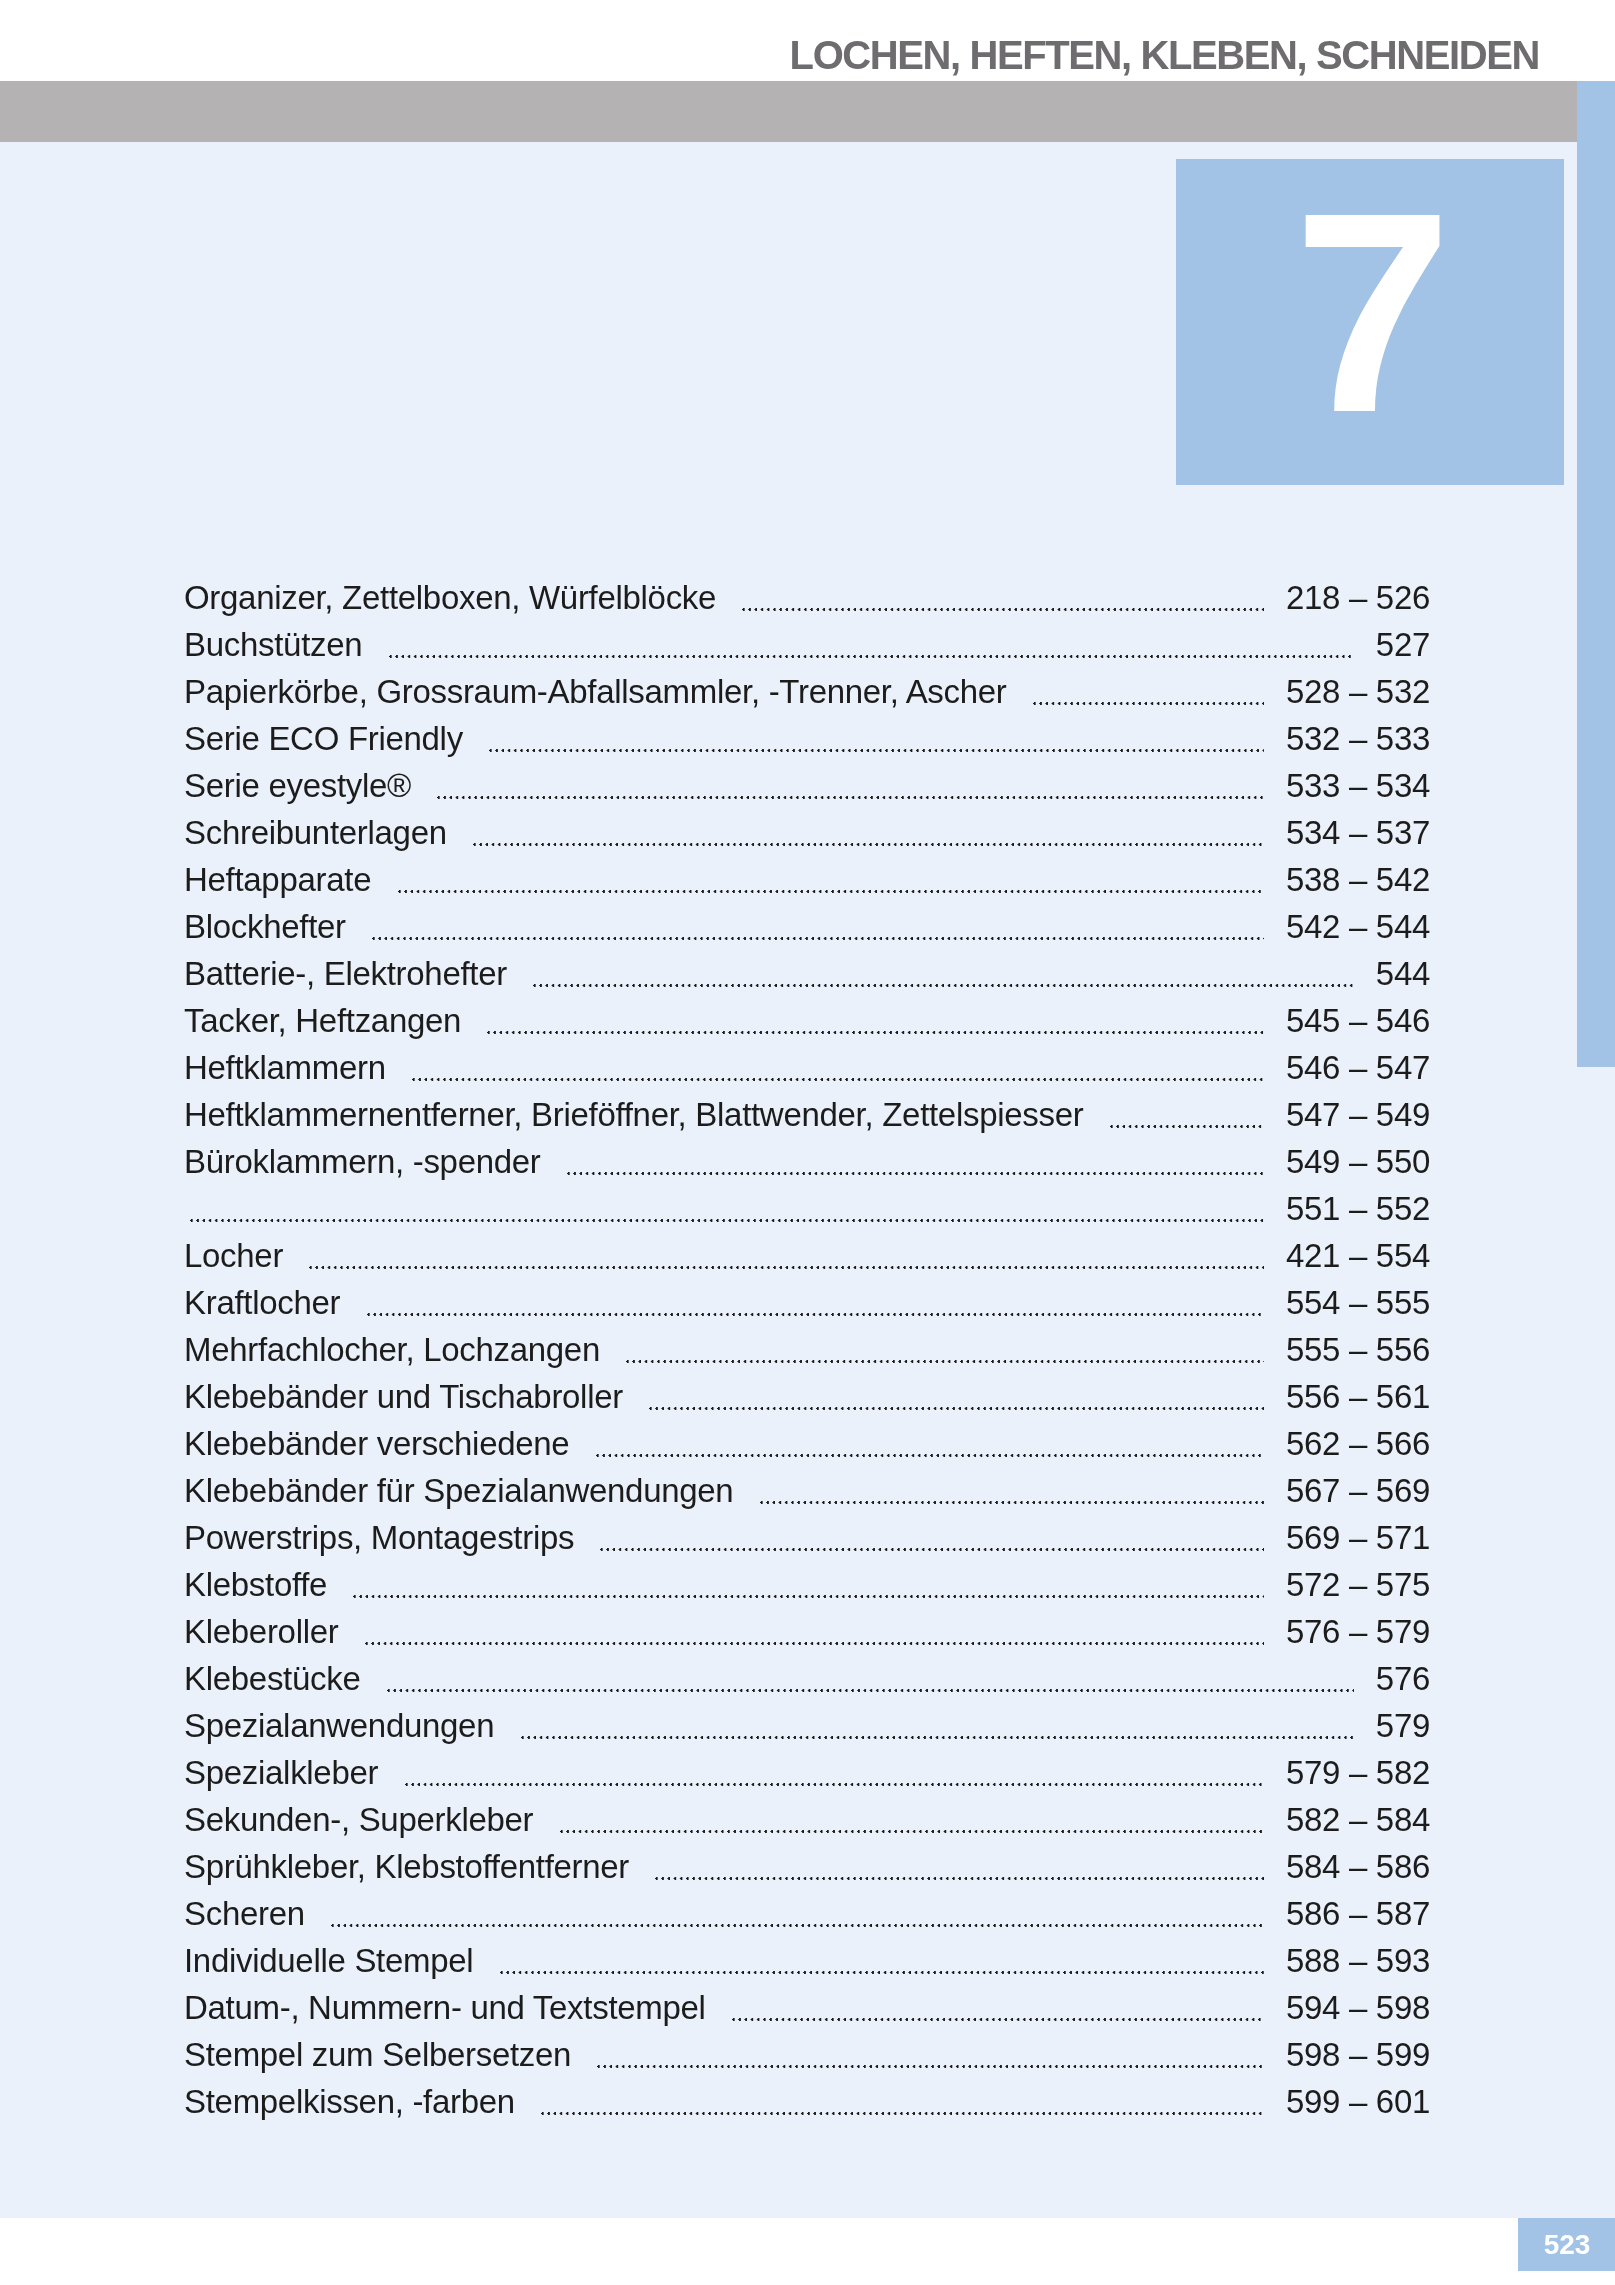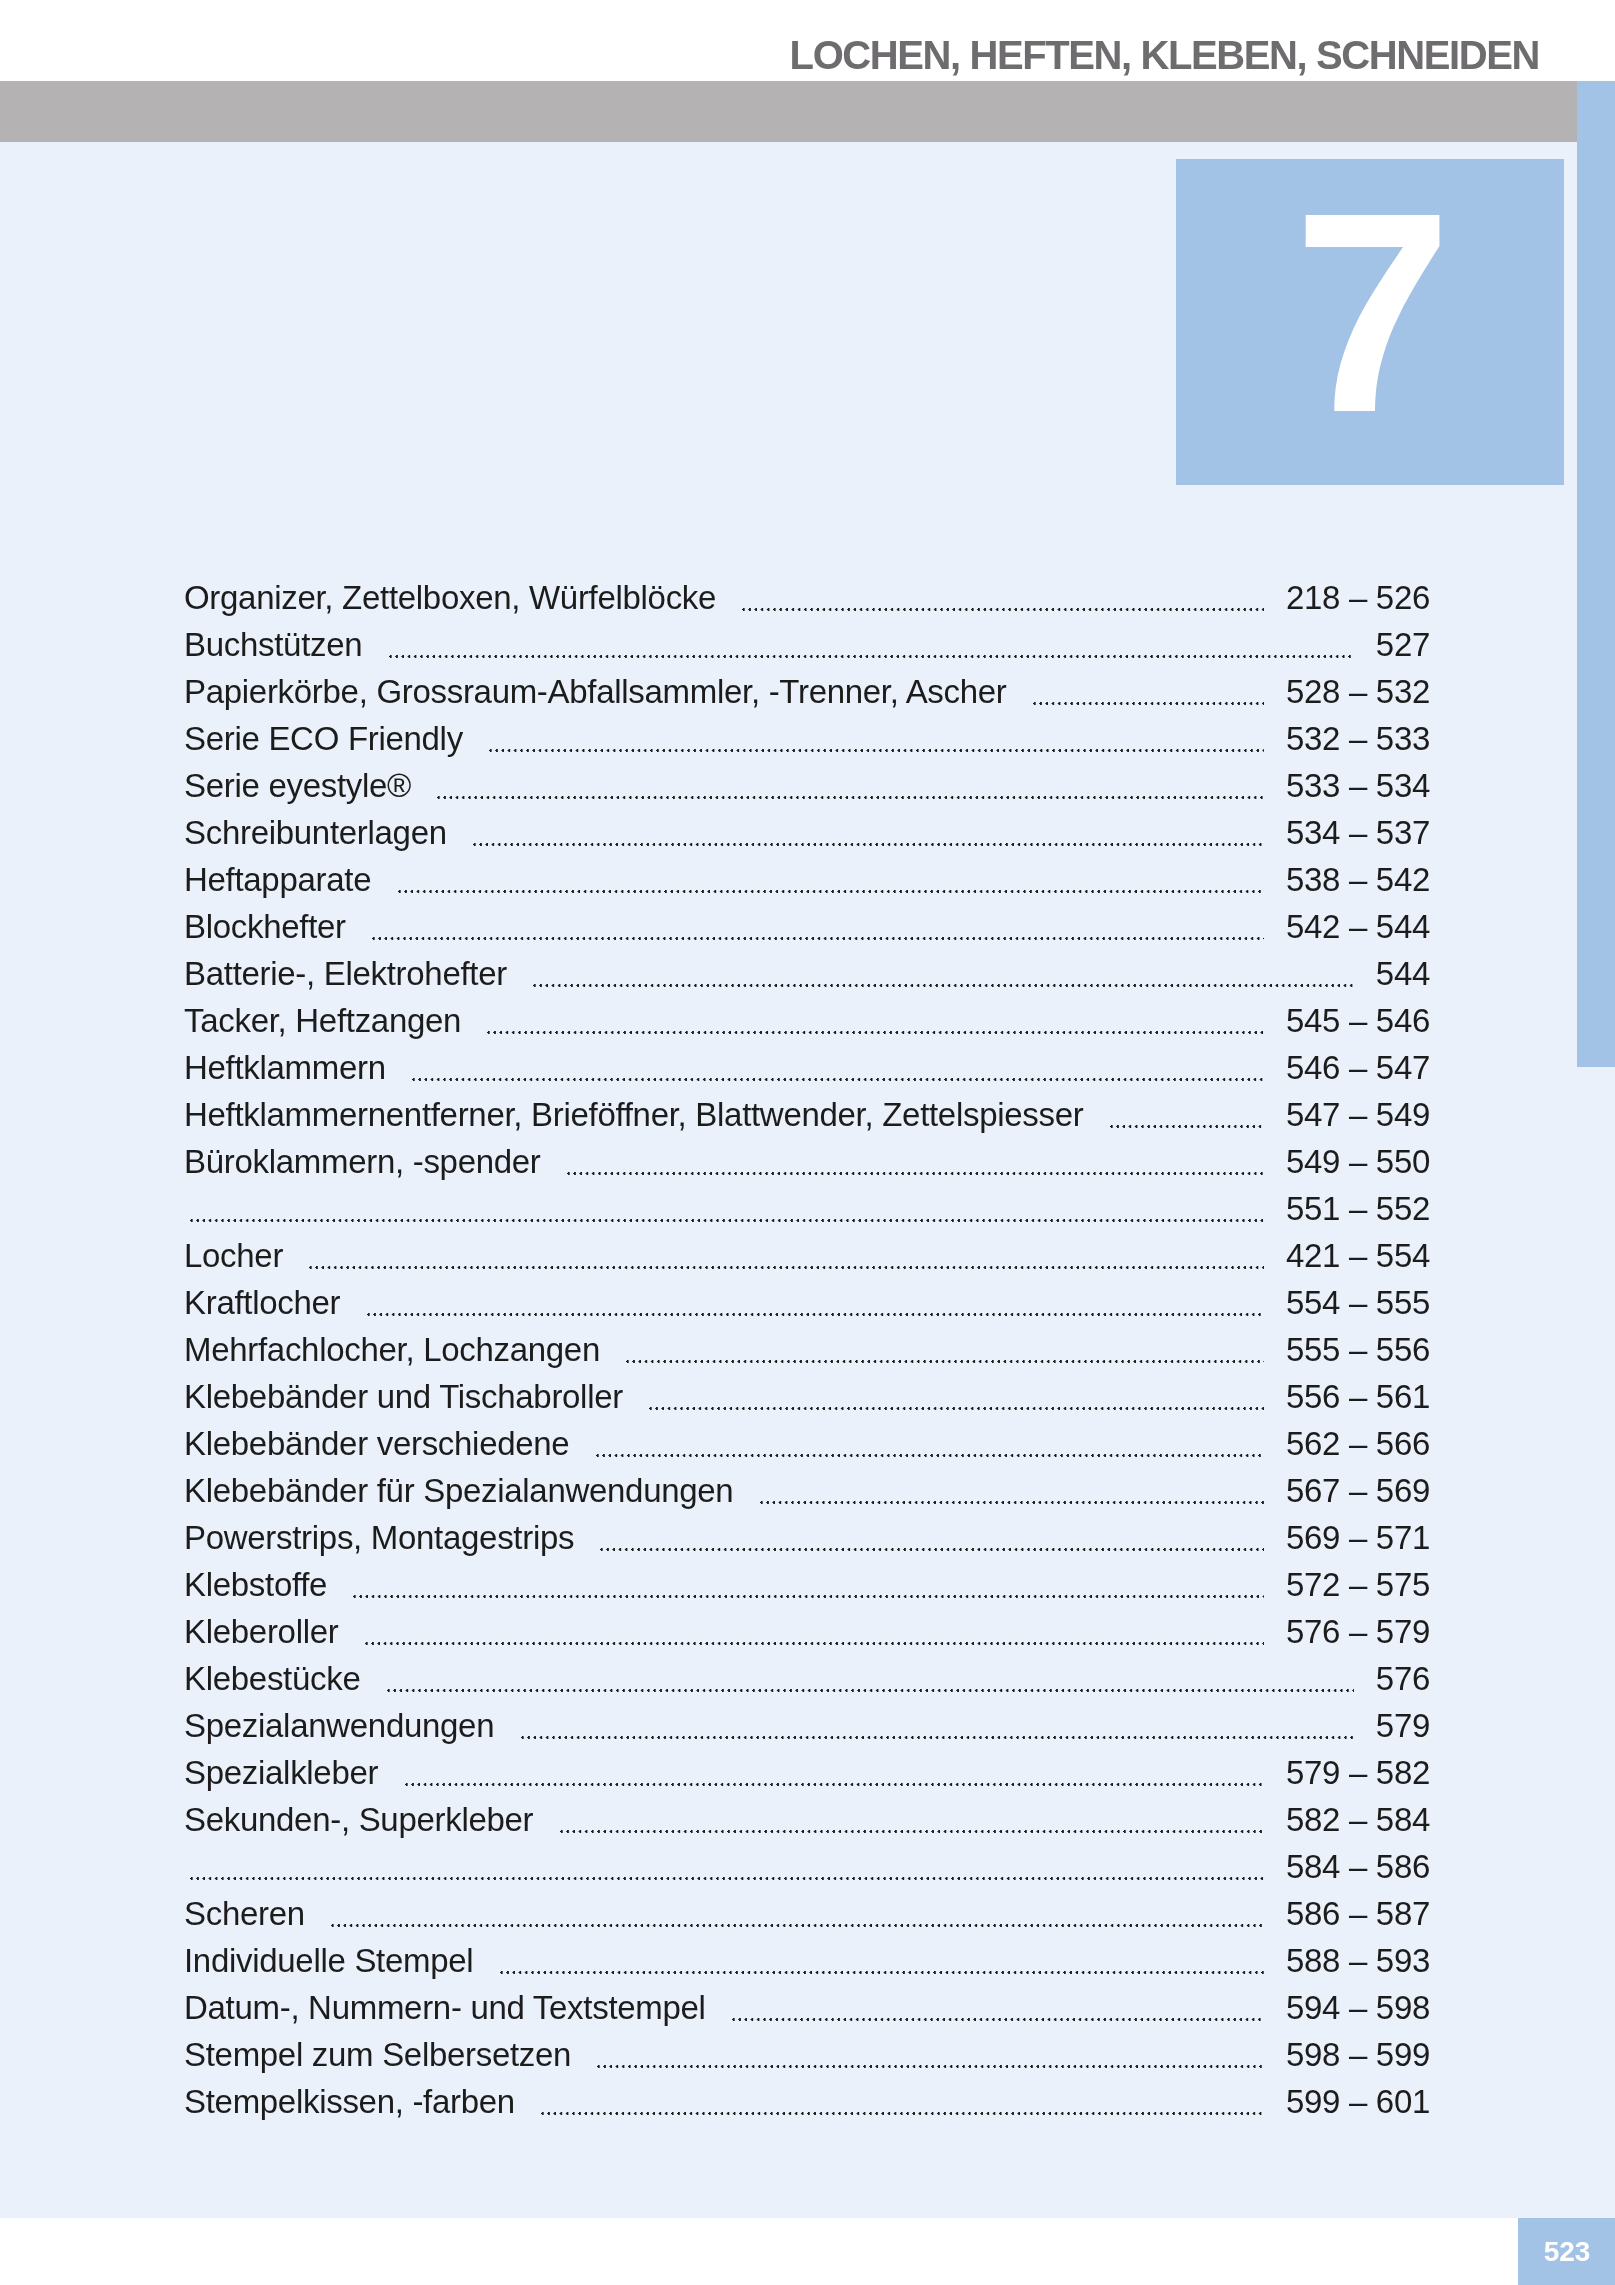--- a/index.html
+++ b/index.html
@@ -121,21 +121,21 @@
     white-space: nowrap;
     flex: 0 0 auto;
   }
 
   
   .page-badge {
     position: absolute;
     left: 1518px;
     top: 2218px;
     width: 98px;
-    height: 67px;
+    height: 53px;
     background: var(--accent-blue, #a3c3e6);
     display: flex;
     align-items: center;
     justify-content: center;
   }
   .page-number {
     font-size: 28px;
     font-weight: 700;
     color: #ffffff;
     letter-spacing: 0;
@@ -285,20 +285,21 @@
       <span class="toc-label">Spezialkleber</span>
       <span class="toc-leader"></span>
       <span class="toc-pages">579 – 582</span>
     </div>
     <div class="toc-row">
       <span class="toc-label">Sekunden-, Superkleber</span>
       <span class="toc-leader"></span>
       <span class="toc-pages">582 – 584</span>
     </div>
     <div class="toc-row">
+      <span class="toc-label">Sprühkleber, Klebstoffentferner</span>
       <span class="toc-leader"></span>
       <span class="toc-pages">584 – 586</span>
     </div>
     <div class="toc-row">
       <span class="toc-label">Scheren</span>
       <span class="toc-leader"></span>
       <span class="toc-pages">586 – 587</span>
     </div>
     <div class="toc-row">
       <span class="toc-label">Individuelle Stempel</span>

